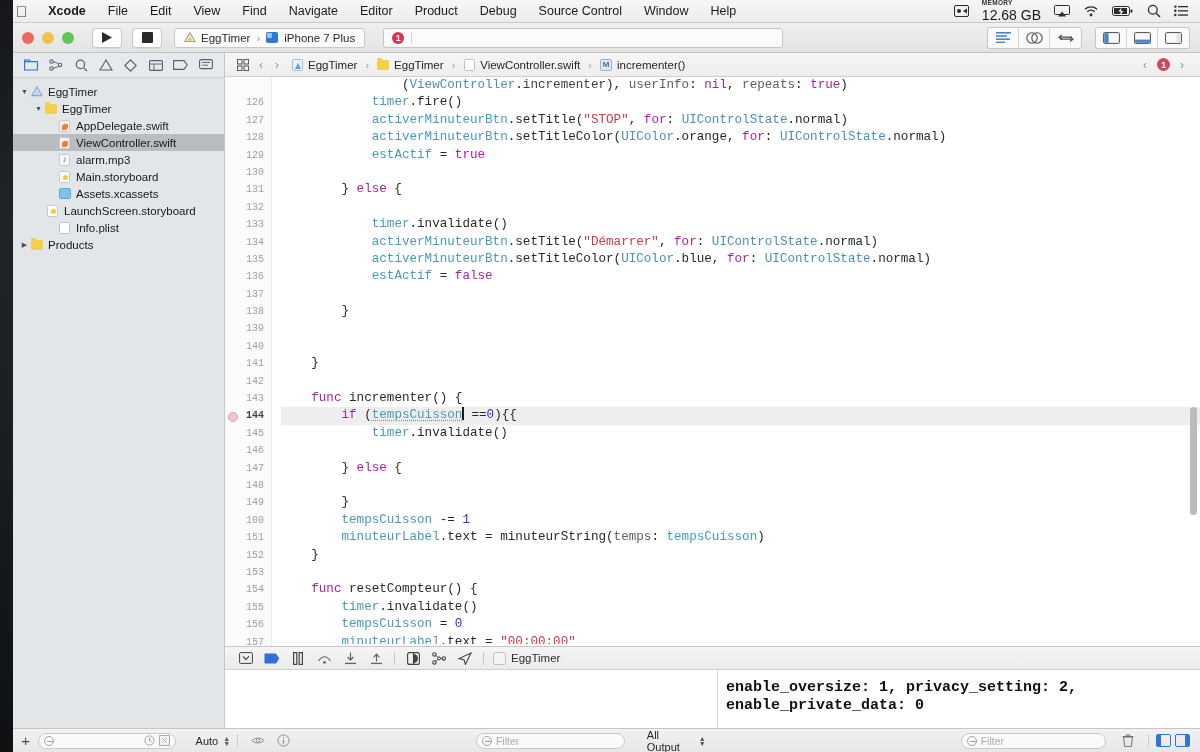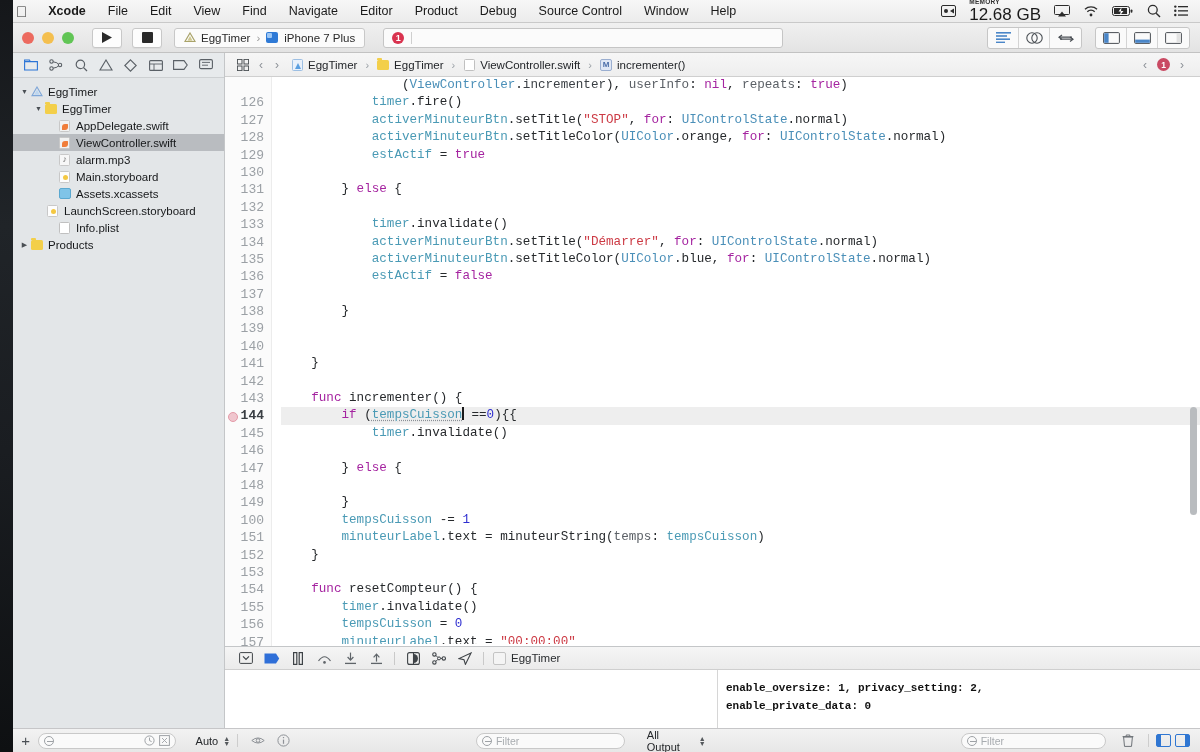--- a/index.html
+++ b/index.html
@@ -28,21 +28,21 @@
     display:flex; align-items:center; z-index:30;
   }
   .menubar .apple { margin-left:16px; font-size:15px; line-height:1; color:#2a2a2a; }
   .menu-items { display:flex; align-items:center; gap:0px; margin-left:10px; }
   .menu-item { padding:0 11px; font-size:12.5px; line-height:23px; color:#1a1a1a; white-space:nowrap; }
   .menu-item.bold { font-weight:bold; }
   .menubar-right { margin-left:auto; display:flex; align-items:center; gap:13px; padding-right:12px; }
   .mb-icon { display:flex; align-items:center; justify-content:center; color:#2c2c2c; }
   .mem-badge { display:flex; flex-direction:column; align-items:flex-start; line-height:1; }
   .mem-badge .mk { font-size:6.5px; letter-spacing:.3px; color:#333; font-weight:bold;}
-  .mem-badge .mv { font-size:17px; color:#1a1a1a; margin-top:1px; }
+  .mem-badge .mv { font-size:14px; color:#1a1a1a; margin-top:1px; }
 
   
   .toolbar {
     position:absolute; left:13px; top:23px; width:1187px; height:30px;
     background:linear-gradient(180deg,#f0f0f0,#e3e3e3);
     border-bottom:1px solid #c2c2c2;
     display:flex; align-items:center; z-index:20;
   }
   .traffic { display:flex; gap:8px; margin-left:9px; }
   .tl { width:12px; height:12px; border-radius:50%; }
@@ -126,21 +126,21 @@
   .crumb-ico { width:12px;height:13px;display:flex;align-items:center;justify-content:center;}
   .ico-xcproj{width:11px;height:12px;background:#e9f1fb;border:1px solid #9dbfe3;border-radius:1.5px;position:relative;}
   .ico-xcproj:after{content:"";position:absolute;left:2px;top:3px;width:0;height:0;border-left:3.5px solid transparent;border-right:3.5px solid transparent;border-bottom:6px solid #5b9fe0;}
   .ico-mbadge{width:12px;height:12px;background:#dfe7f5;border:1px solid #9aaed0;border-radius:2px;color:#4a6da8;font-size:8px;font-weight:bold;display:flex;align-items:center;justify-content:center;}
   .jb-right { margin-left:auto; display:flex; align-items:center; gap:4px; padding-right:2px;}
   .jb-err { width:13px;height:13px;border-radius:50%;background:#c94a63;display:flex;align-items:center;justify-content:center;color:#fff;font-size:8.5px;font-weight:bold;}
 
   .code-wrap { position:relative; height:569px; overflow:hidden; background:#fff; display:flex; }
   .gutter {
     width:47px; flex:0 0 47px; background:#fbfbfb; border-right:1px solid #ececec;
-    font-family:"Liberation Mono", monospace; font-size:13px; color:#9ba0a5;
+    font-family:"Liberation Mono", monospace; font-size:10px; color:#9ba0a5;
     text-align:right; padding-top:0px; position:relative;
   }
   .gline { height:17.4px; line-height:17.4px; padding-right:7px; position:relative;}
   .gline.err-dot:before{
     content:""; position:absolute; left:3px; top:5px; width:8px;height:8px;border-radius:50%;
     background:#f0c6ce; border:1px solid #e49aa8;
   }
   .gline.cur { color:#3a3f44; font-weight:bold; }
 
   .code {
@@ -174,21 +174,21 @@
   }
   .dbg-ico { width:26px; height:18px; display:flex; align-items:center; justify-content:center; color:#3e4347;}
   .dbg-div { width:1px; height:13px; background:#c9c9c9; margin:0 5px;}
   .dbg-scheme { display:flex; align-items:center; gap:5px; font-size:11.5px; color:#2a2d30; margin-left:4px;}
   .dbg-scheme .box { width:13px;height:13px;border:1px solid #c4c4c4;background:#f4f4f4;border-radius:2px;}
 
   .debug-split { display:flex; height:59px; }
   .varsview { width:493px; background:#fff; border-right:1px solid #d6d6d6; }
   .console {
     flex:1; background:#fff; font-family:"Liberation Mono", monospace;
-    font-size:11px; line-height:18px; color:#111; padding:2px 0 0 8px;
+    font-size:15px; line-height:18px; color:#111; padding:2px 0 0 8px;
     font-weight:bold; overflow:hidden; position:relative;
   }
   .console .clip { color:#111; opacity:.35; height:7px; overflow:hidden; display:block;}
 
   
   .bottombar {
     position:absolute; left:13px; top:728px; width:1187px; height:24px;
     background:linear-gradient(180deg,#f2f2f2,#e7e7e7); border-top:1px solid #c6c6c8;
     display:flex; align-items:center; z-index:25;
   }

